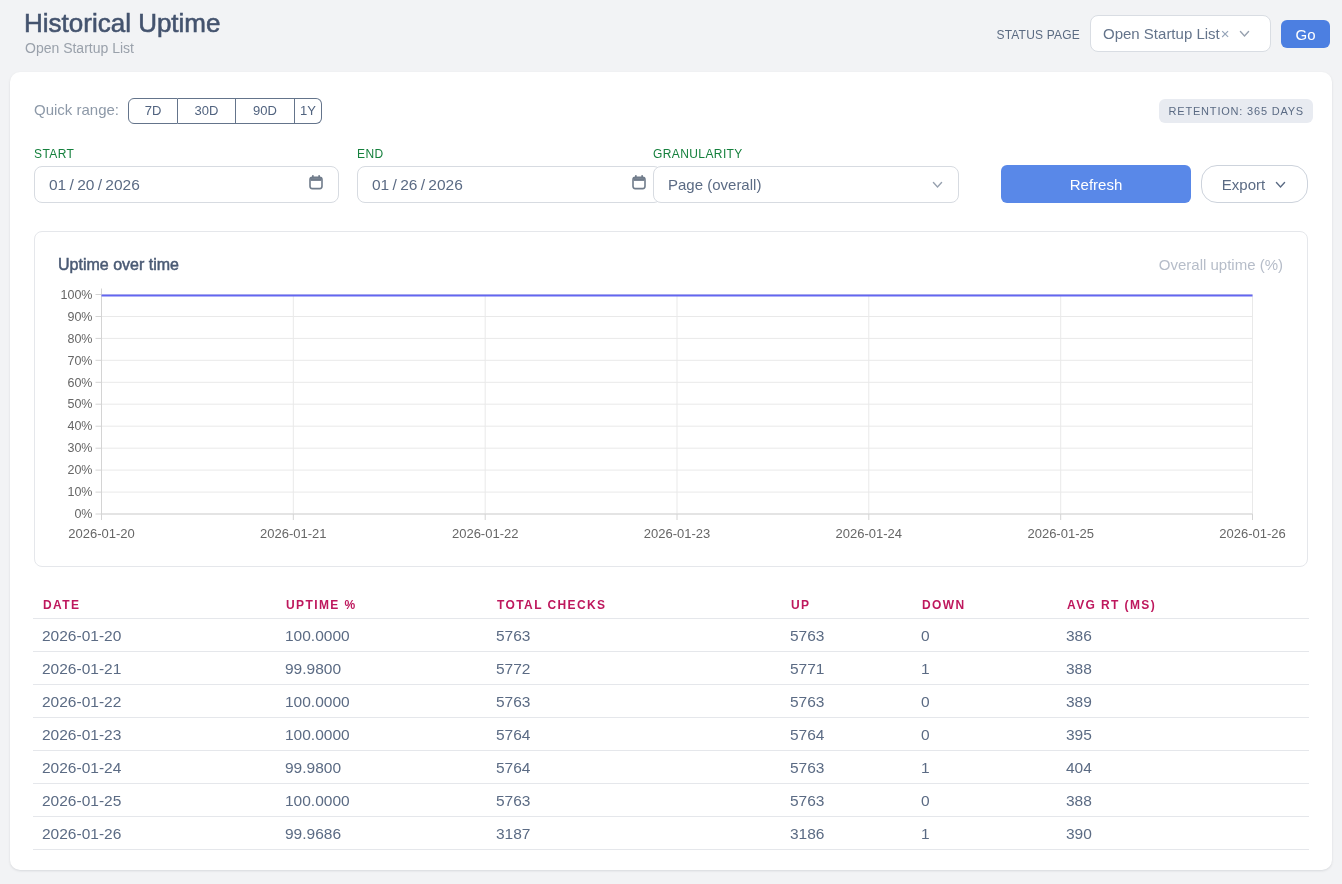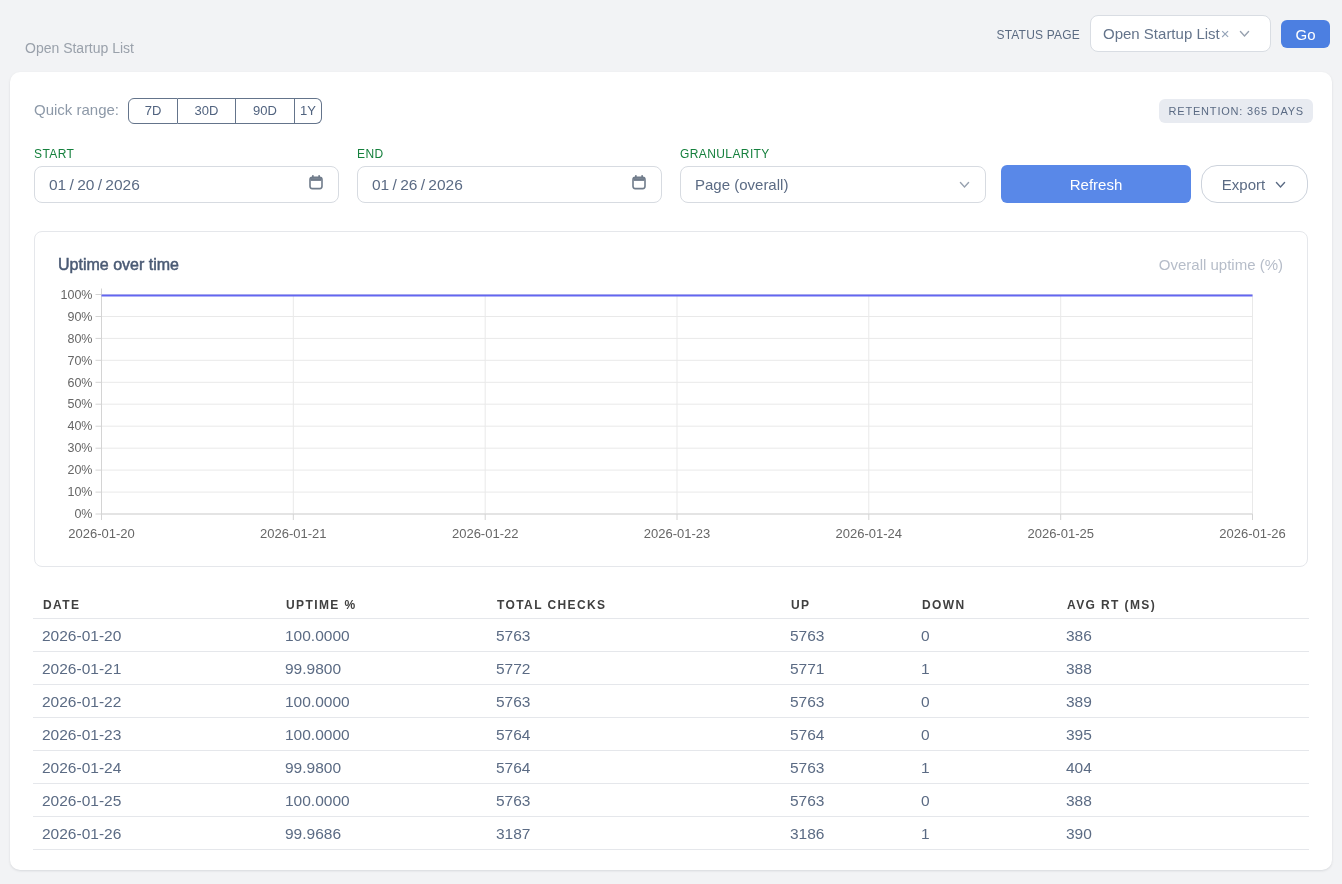--- a/index.html
+++ b/index.html
@@ -22,26 +22,27 @@
   .seg a:last-child { border-radius:0 6px 6px 0; }
   .badge { position:absolute; right:7px; top:1px; height:24px; line-height:24px; background:#e8ebf1; border-radius:6px; padding:0 9px 0 10px; font-size:11px; font-weight:400; letter-spacing:0.8px; color:#5b6b84; }
   .rowB { position:absolute; left:34px; top:145px; right:34px; }
   .fld { position:absolute; top:0; }
   .fld label { display:block; font-size:12px; color:#15803d; letter-spacing:0.4px; padding-top:2px; margin-bottom:5px; }
   .inp { height:37px; border:1px solid #d7dbe1; border-radius:8px; background:#fff; display:flex; align-items:center; padding:0 14px; font-size:15px; color:#5b6b84; }
   .chart-card { position:absolute; left:34px; top:231px; width:1274px; height:336px; border:1px solid #e5e7eb; border-radius:8px; }
   .chart-title { position:absolute; left:23px; top:24px; font-size:16px; font-weight:400; -webkit-text-stroke:0.5px #4a5a74; color:#4a5a74; }
   .chart-note { position:absolute; right:24px; top:24px; font-size:15px; color:#b6bdc9; }
   table { position:absolute; left:33px; top:596px; width:1276px; border-collapse:collapse; table-layout:fixed; }
-  th { text-align:left; font-size:12px; font-weight:700; letter-spacing:1.4px; color:#404040; padding:2px 0 6px 10px; vertical-align:top; border-bottom:1px solid #e5e7eb; }
+  th { text-align:left; font-size:12px; font-weight:700; letter-spacing:1.4px; color:#be185d; padding:2px 0 6px 10px; vertical-align:top; border-bottom:1px solid #e5e7eb; }
   td { font-size:15.5px; color:#5b6b84; padding:2px 0 0 9px; height:33px; border-bottom:1px solid #e5e7eb; }
 </style>
 </head>
 <body>
   <div class="hdr">
+    <h1>Historical Uptime</h1>
     <div class="sub">Open Startup List</div>
     <div class="hdr-right">
       <span class="sp-label">STATUS PAGE</span>
       <div class="sp-select">
         <span>Open Startup List</span>
         <span class="x">×</span>
         <svg width="13" height="13" viewBox="0 0 16 16">
           <path d="M3 5.5 L8 11 L13 5.5" fill="none" stroke="#97a1af" stroke-width="1.7" stroke-linecap="round"></path>
         </svg>
       </div>
@@ -71,21 +72,21 @@
     </div>
     <div class="fld" style="left:323px;width:305px">
       <label>END</label>
       <div class="inp" style="font-size:15.5px;word-spacing:-1px">01 / 26 / 2026<svg style="margin-left:auto;position:relative;top:-2px" width="16" height="17" viewBox="0 0 16 17">
           <rect x="4" y="1.2" width="1.7" height="3" fill="#707c8b"></rect>
           <rect x="10.3" y="1.2" width="1.7" height="3" fill="#707c8b"></rect>
           <rect x="2" y="3.4" width="12" height="11.2" rx="2.3" fill="none" stroke="#707c8b" stroke-width="1.6"></rect>
           <rect x="2.7" y="4.1" width="10.6" height="2.8" fill="#707c8b"></rect>
         </svg></div>
     </div>
-    <div class="fld" style="left:646px;width:306px">
+    <div class="fld" style="left:619px;width:306px">
       <label>GRANULARITY</label>
       <div class="inp">Page (overall)<svg style="margin-left:auto" width="13" height="13" viewBox="0 0 16 16">
           <path d="M3 5.5 L8 11 L13 5.5" fill="none" stroke="#97a1af" stroke-width="1.7" stroke-linecap="round"></path>
         </svg></div>
     </div>
     <div class="fld" style="left:967px;width:190px">
       <label>&nbsp;</label>
       <div class="inp" style="background:#5988e8;border:none;border-radius:6px;color:#fff;justify-content:center;height:38px;margin-top:-1px">Refresh</div>
     </div>
     <div class="fld" style="left:1167px;width:107px">

